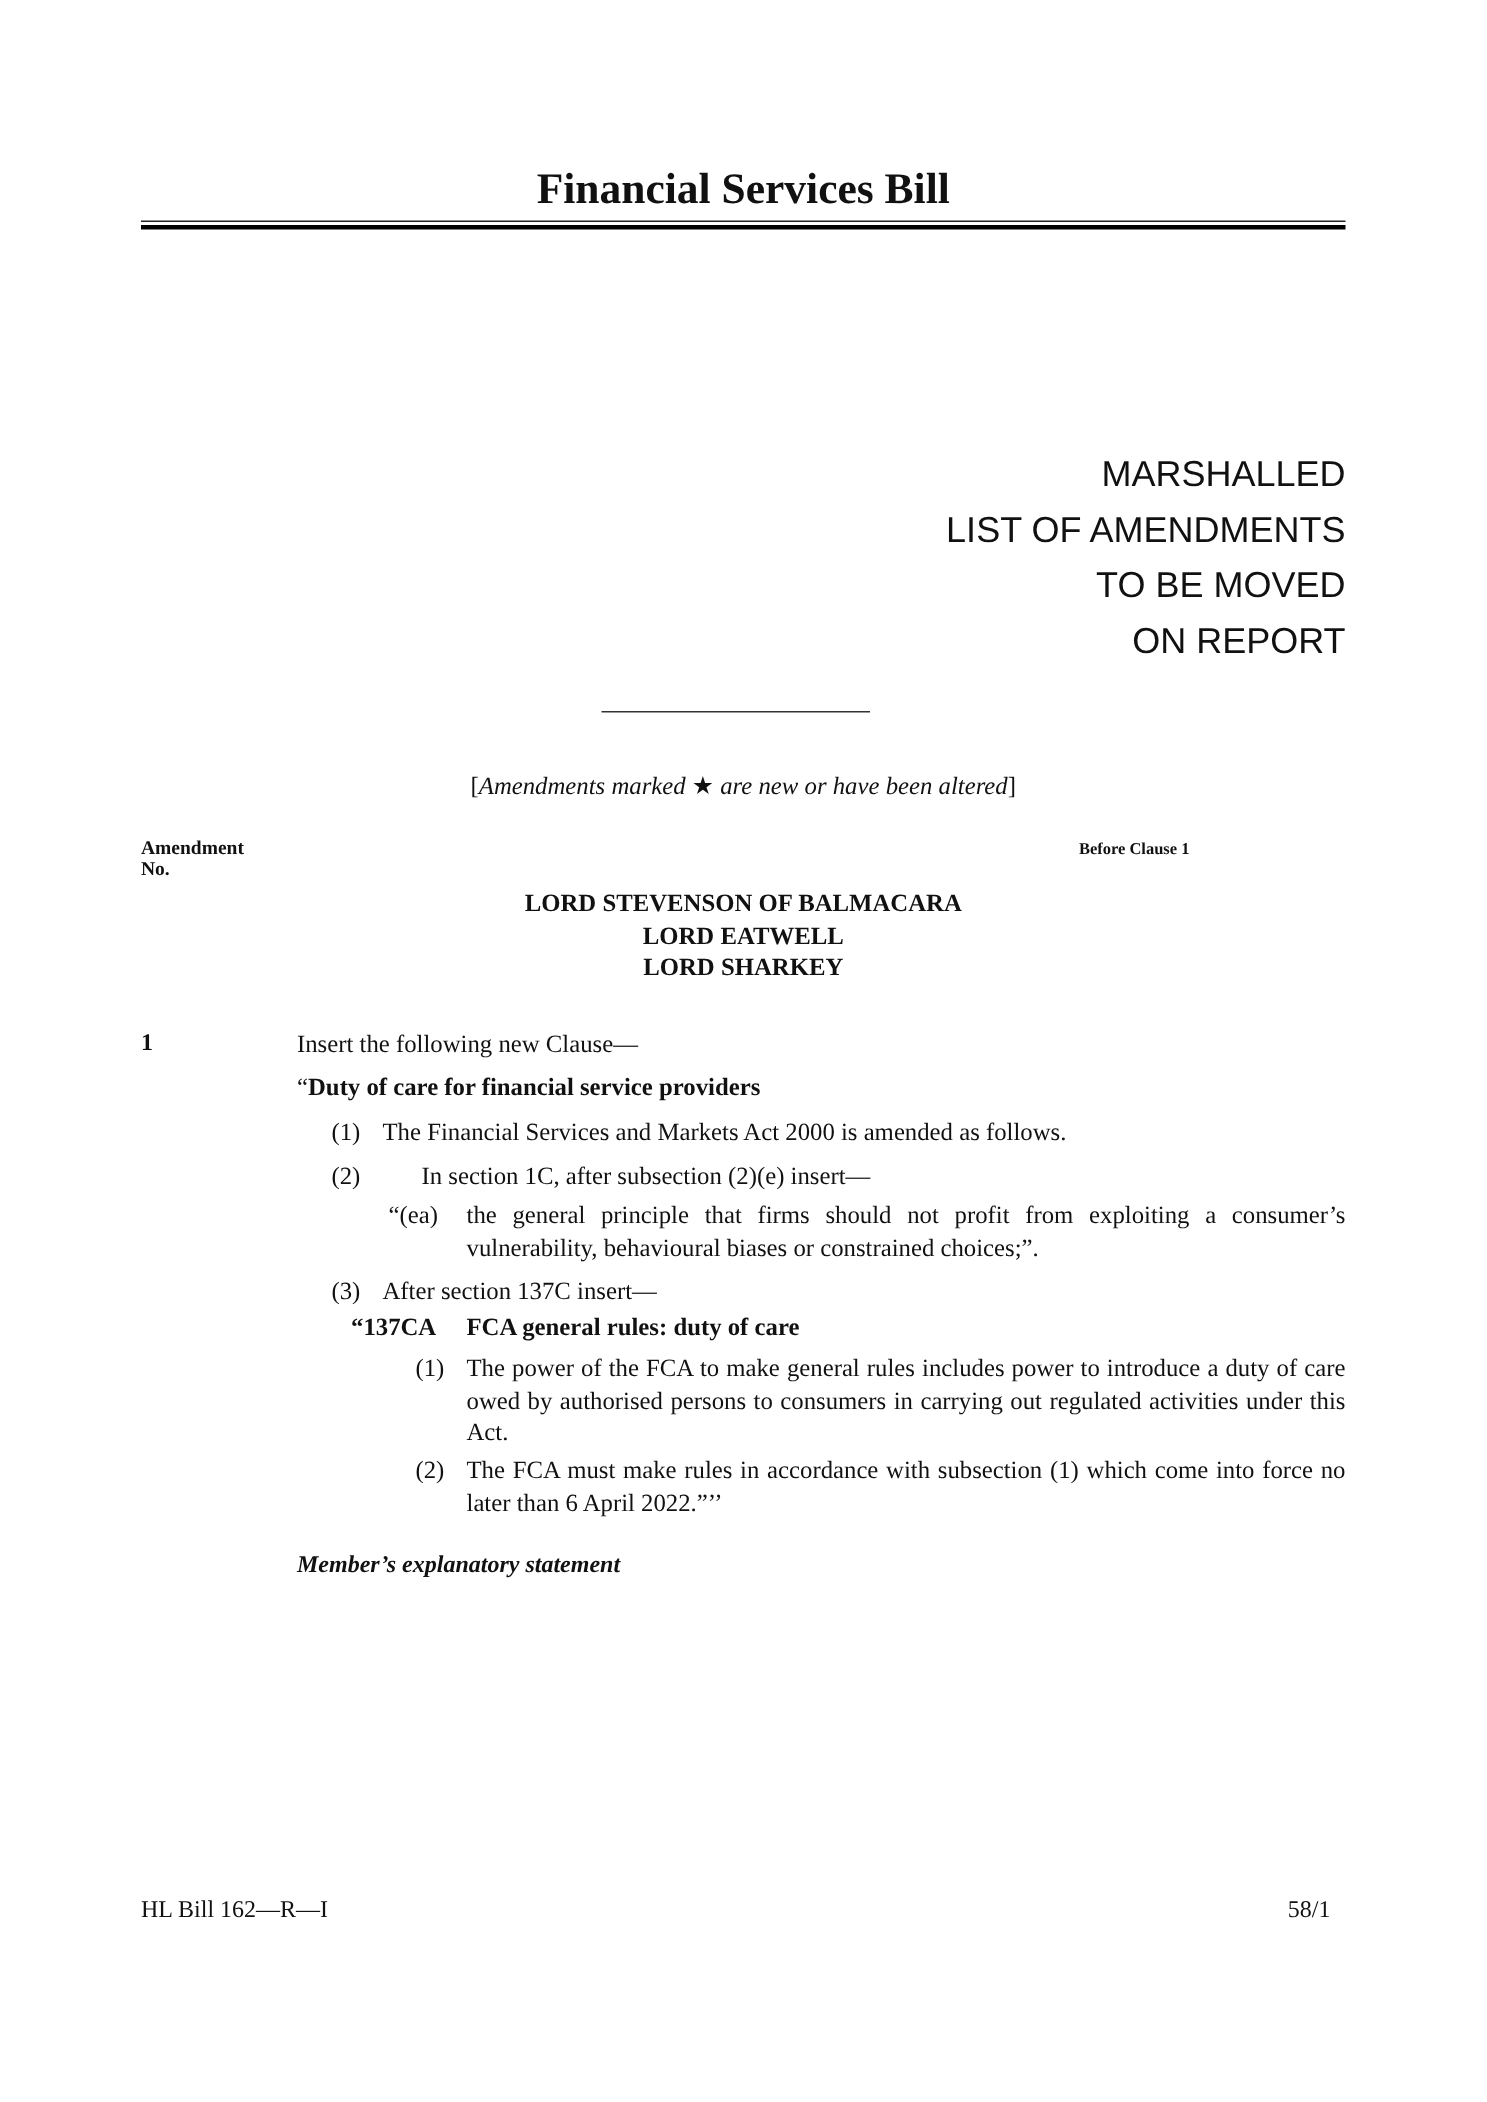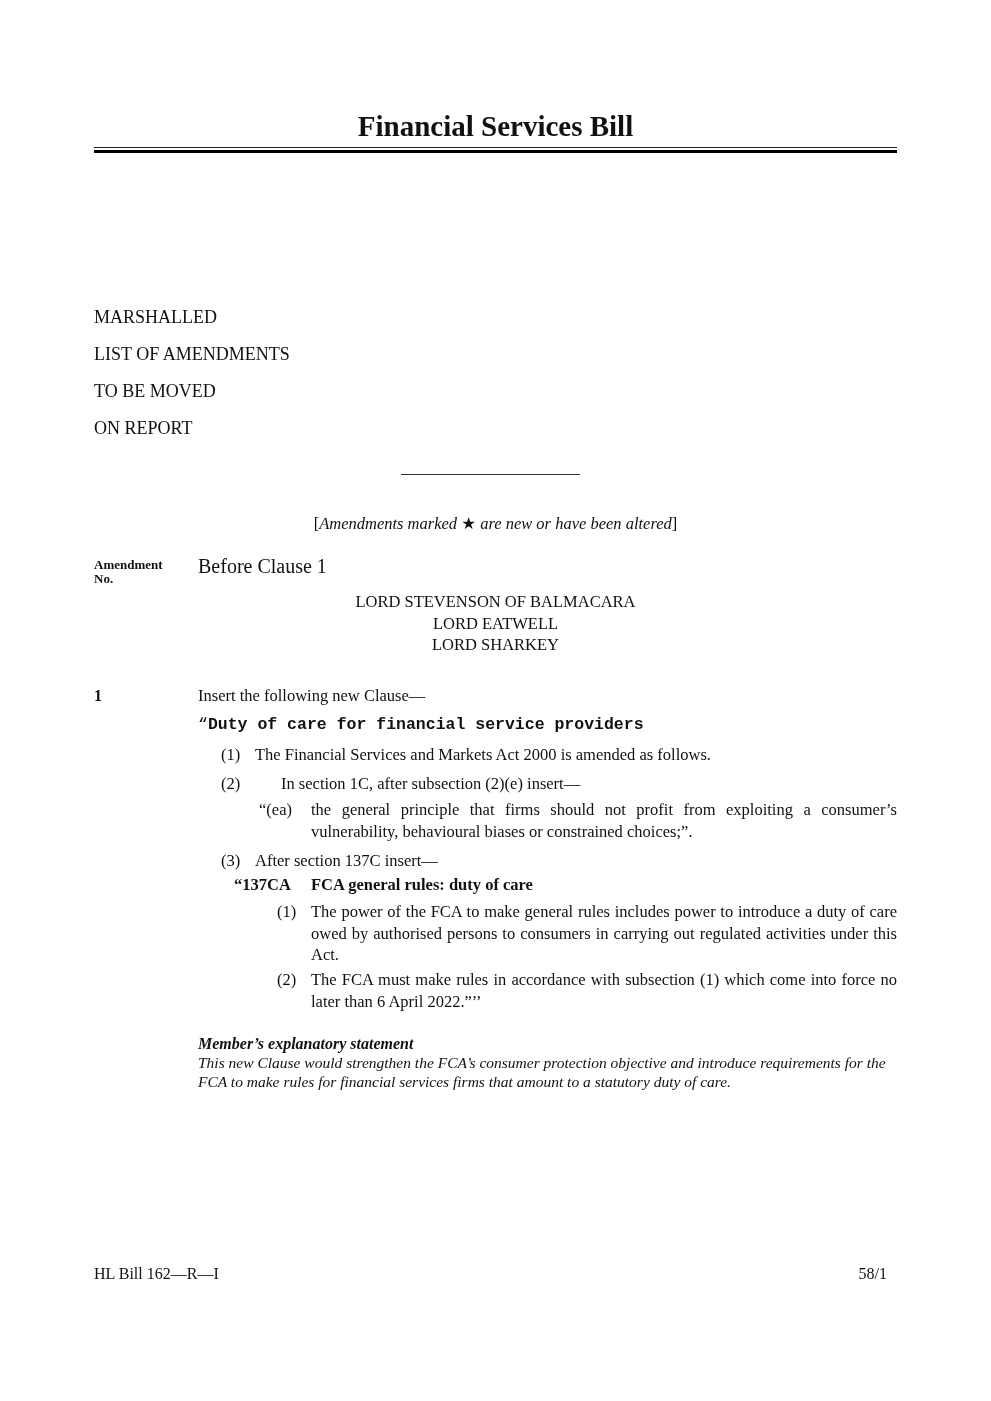--- a/index.html
+++ b/index.html
@@ -10,42 +10,42 @@
     }
     .page { position: absolute; left: 0; top: 0; width: 791px; height: 1401px; }
     .abs { position: absolute; }
     .title {
       left: 94px; width: 803px; top: 108px; text-align: center;
       font-family: "Liberation Serif", serif; font-weight: bold; font-size: 29px; line-height: 36px;
     }
     .rule-thin { left: 94px; width: 803px; top: 147px; height: 1px; background: #222; }
     .rule-thick { left: 94px; width: 803px; top: 150px; height: 3px; background: #000; }
     .heading-line {
-      left: 94px; width: 803px; text-align: left;
-      font-family: Liberation Serif, serif; font-size: 18px; line-height: 24px;
+      left: 94px; width: 803px; text-align: right;
+      font-family: Liberation Sans, sans-serif; font-size: 24px; line-height: 24px;
     }
     .short-rule { left: 401px; width: 179px; top: 474px; height: 1px; background: #333; }
     .note {
       left: 94px; width: 803px; top: 513px; text-align: center;
       font-family: "Liberation Serif", serif; font-size: 16.5px; line-height: 22px;
     }
     .note i { font-style: italic; }
     .amend-label {
       left: 94px; top: 558px; font-family: "Liberation Serif", serif; font-weight: bold;
       font-size: 13px; line-height: 14px;
     }
     .clause-heading {
-      left: 198px; width: 595px; top: 555px; text-align: left;
-      font-family: "Liberation Serif", serif; font-weight: normal; font-size: 20px; line-height: 22px;
+      left: 198px; width: 595px; top: 555px; text-align: right;
+      font-family: "Liberation Serif", serif; font-weight: bold; font-size: 11px; line-height: 22px;
     }
     .sponsors {
       left: 198px; width: 595px; top: 591px; text-align: center;
       font-family: "Liberation Serif", serif; font-size: 16.5px; line-height: 21.5px;
     }
-    .sponsors div { white-space: nowrap; }
+    .sponsors div { white-space: nowrap; font-weight: bold; }
     .amend-no {
       left: 94px; top: 685px; font-family: "Liberation Serif", serif; font-weight: bold; font-size: 16px; line-height: 22px;
     }
     .body-text { font-family: "Liberation Serif", serif; font-size: 16.5px; line-height: 21.5px; }
     .justify { text-align: justify; text-align-last: left; }
     .bold { font-weight: bold; }
     .expl-title {
       left: 198px; top: 1034px; font-family: "Liberation Serif", serif; font-weight: bold; font-style: italic; font-size: 16px; line-height: 19px; text-align: right;
     }
     .expl-text {
@@ -88,21 +88,21 @@
   <div class="abs sponsors">
     <div>LORD STEVENSON OF BALMACARA</div>
     <div>LORD EATWELL</div>
     <div>LORD SHARKEY</div>
   </div>
 
   <div class="abs amend-no">1</div>
 
   <div class="abs body-text" style="left:198px; top:685px;">Insert the following new Clause—</div>
 
-  <div class="abs body-text bold" style="left:198px; top:714px;font-family:Liberation Mono, monospace;"><span style="font-weight:normal;">“</span><span>Duty of care for financial service providers</span></div>
+  <div class="abs body-text bold" style="left:198px; top:714px;"><span style="font-weight:normal;">“</span><span>Duty of care for financial service providers</span></div>
 
   <div class="abs body-text" style="left:221px; top:744px;">(1)</div>
   <div class="abs body-text" style="left:255px; top:744px; width:642px;">The Financial Services and Markets Act 2000 is amended as follows.</div>
 
   <div class="abs body-text" style="left:221px; top:773px;">(2)</div>
   <div class="abs body-text" style="left:255px; top:773px; width:642px;margin-left:26px;">In section 1C, after subsection (2)(e) insert—</div>
 
   <div class="abs body-text" style="left:259px; top:799px;">“(ea)</div>
   <div class="abs body-text justify" style="left:311px; top:799px; width:586px;">the general principle that firms should not profit from exploiting a consumer’s vulnerability, behavioural biases or constrained choices;”.</div>
 
@@ -112,18 +112,17 @@
   <div class="abs body-text bold" style="left:234px; top:874px;">“137CA</div>
   <div class="abs body-text bold" style="left:311px; top:874px;">FCA general rules: duty of care</div>
 
   <div class="abs body-text" style="left:277px; top:901px;">(1)</div>
   <div class="abs body-text justify" style="left:311px; top:901px; width:586px;">The power of the FCA to make general rules includes power to introduce a duty of care owed by authorised persons to consumers in carrying out regulated activities under this Act.</div>
 
   <div class="abs body-text" style="left:277px; top:969px;">(2)</div>
   <div class="abs body-text justify" style="left:311px; top:969px; width:586px;">The FCA must make rules in accordance with subsection (1) which come into force no later than 6 April 2022.”’’</div>
 
   <div class="abs expl-title">Member’s explanatory statement</div>
-  <div class="abs expl-text">This new Clause would strengthen the FCA’s consumer protection objective and introduce requirements for the FCA to make rules for financial services firms that amount to a statutory duty of care.</div>
 
   <div class="abs footer-left">HL Bill 162—R—I</div>
   <div class="abs footer-right">58/1</div>
 
 </div>
 
 </body></html>

